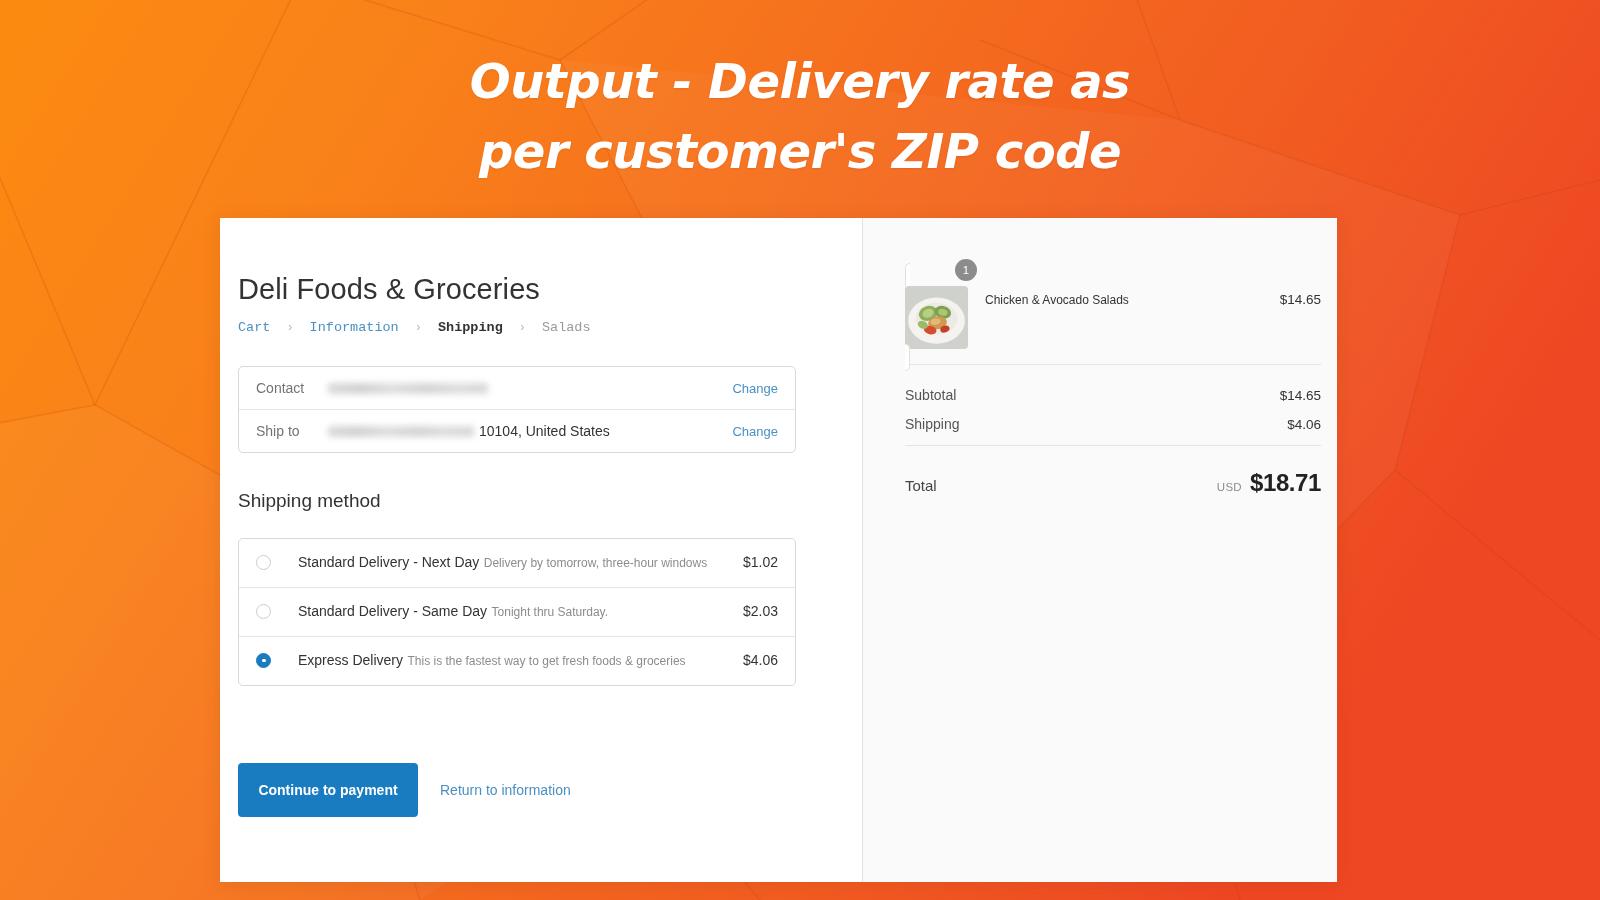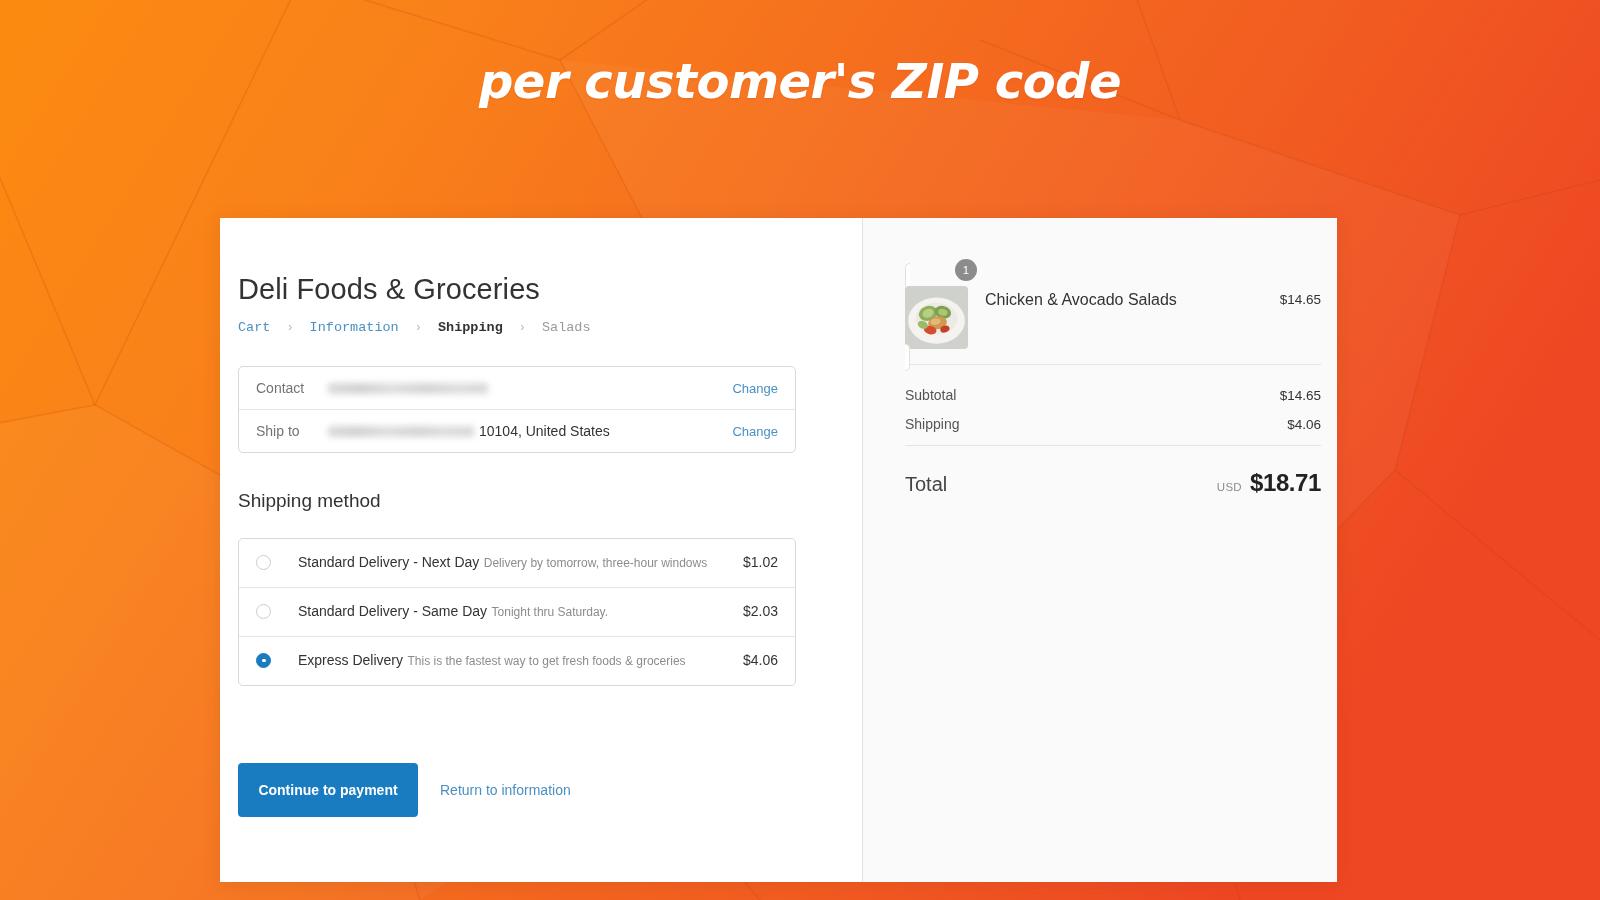--- a/index.html
+++ b/index.html
@@ -250,21 +250,21 @@
     position: absolute;
     top: -9px; right: -9px;
     width: 22px; height: 22px;
     border-radius: 50%;
     background: #8c8c8c;
     color: #ffffff;
     font-size: 11.5px;
     display: flex; align-items: center; justify-content: center;
     box-shadow: 0 0 0 2px #fafafa;
   }
-  .item-name { flex: 1; font-size: 16px; color: #333333; }
+  .item-name { flex: 1; font-size: 12px; color: #333333; }
   .item-price { font-size: 13.5px; color: #333333; white-space: nowrap; }
 
   .totals { padding-top: 22px; }
   .tot-row {
     display: flex;
     justify-content: space-between;
     align-items: baseline;
     font-size: 14px;
     color: #555555;
     margin-bottom: 13px;
@@ -273,21 +273,21 @@
   .tot-divider {
     border-top: 1px solid #e4e4e4;
     margin-top: 11px;
     padding-top: 23px;
   }
   .grand-row {
     display: flex;
     justify-content: space-between;
     align-items: baseline;
   }
-  .grand-label { font-size: 20px; color: #444444; }
+  .grand-label { font-size: 15px; color: #444444; }
   .grand-right { display: flex; align-items: baseline; gap: 8px; }
   .grand-cur { font-size: 11.5px; color: #8c8c8c; letter-spacing: 0.3px; }
   .grand-val { font-size: 24px; color: #222222; font-weight: bold; letter-spacing: -0.4px; }
 </style>
 </head>
 <body>
 
 <div class="bg-facets">
   <svg viewBox="0 0 1600 900" preserveAspectRatio="none">
     <defs>
@@ -316,20 +316,21 @@
       <path d="M640,760 L760,900"></path>
     </g>
     <g fill="rgba(255,255,255,0.035)">
       <path d="M95,405 L300,520 L640,760 L420,900 L-20,900 L-40,430 Z"></path>
       <path d="M1180,120 L1460,215 L1395,470 L1180,690 L900,830 L700,330 L560,60 Z"></path>
     </g>
   </svg>
 </div>
 
 <div class="headline">
+  <span>Output - Delivery rate as</span>
   <span class="l2">per customer's ZIP code</span>
 </div>
 
 <div class="checkout-card">
 
   <div class="form-col">
 
     <div class="shop-title">Deli Foods &amp; Groceries</div>
 
     <div class="breadcrumb">

